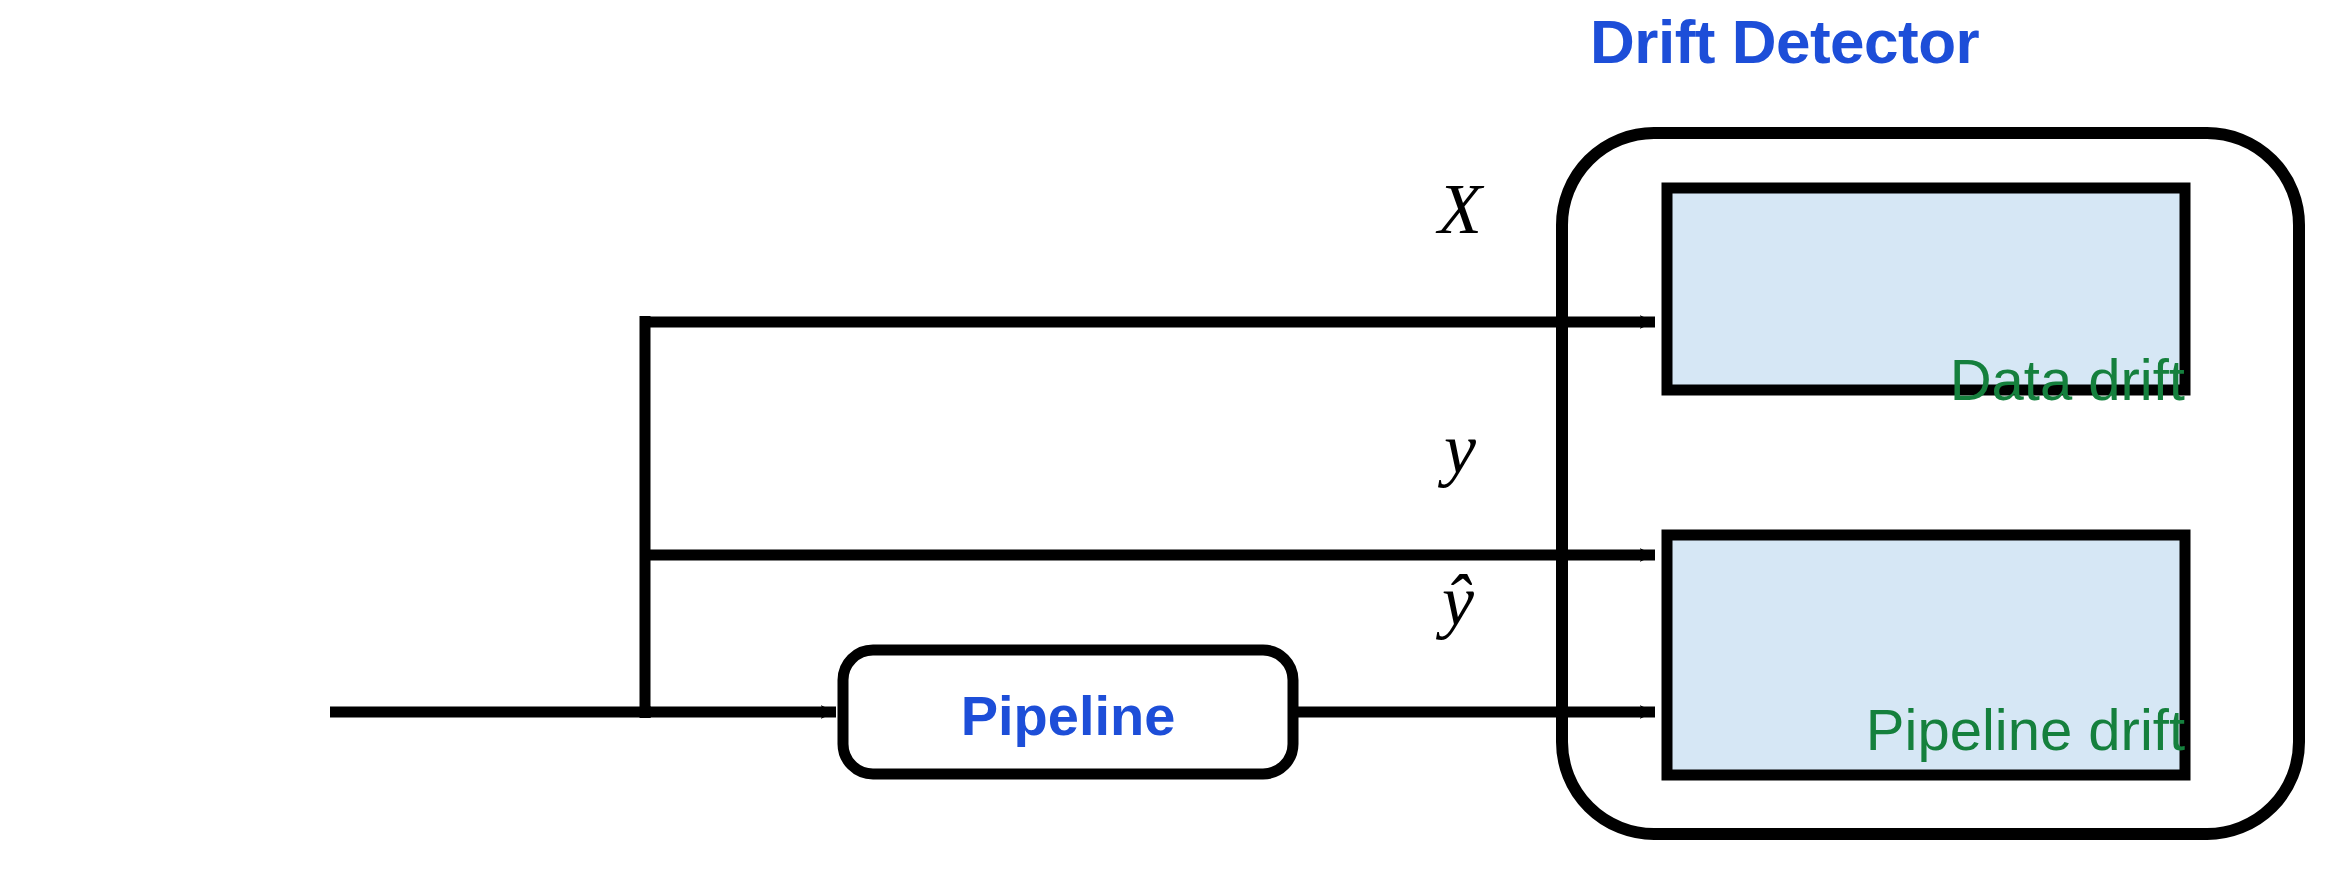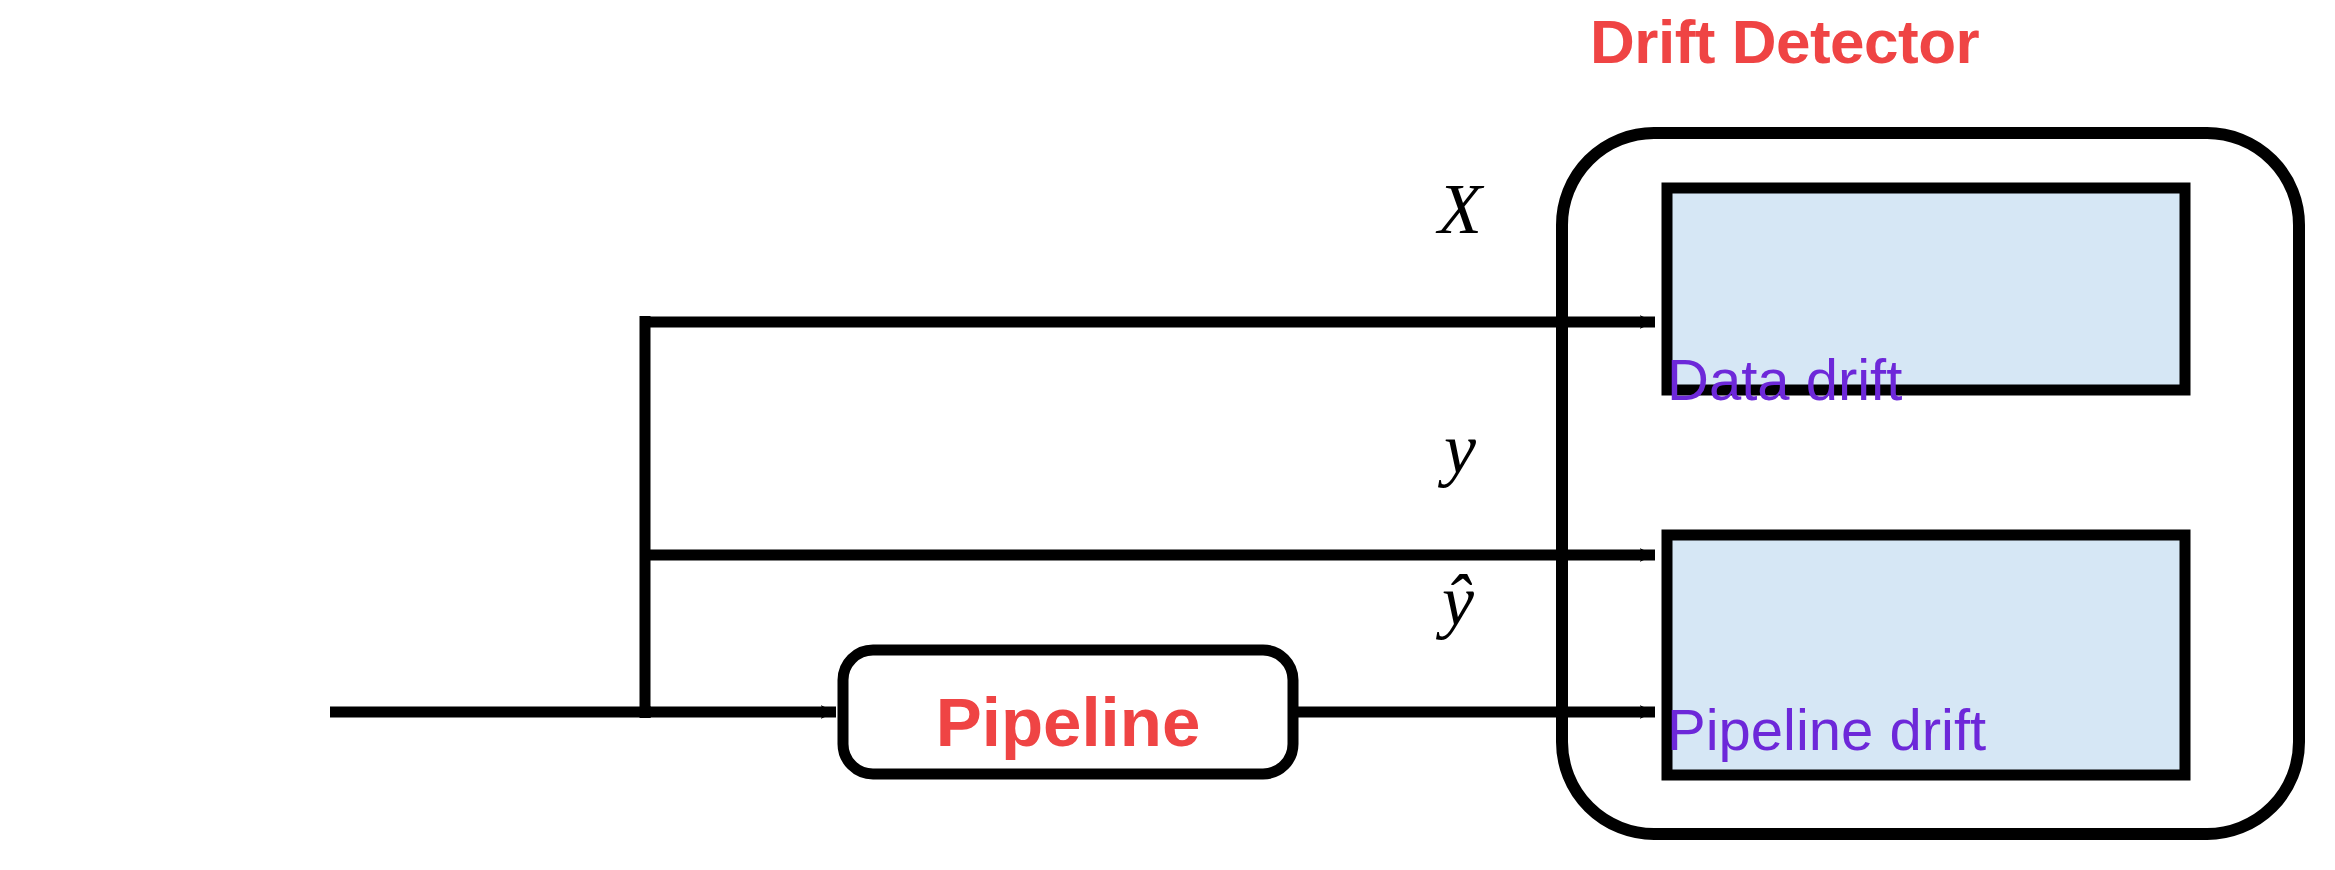--- a/index.html
+++ b/index.html
@@ -27,28 +27,28 @@
   }
   .lbl {
     position: absolute;
     white-space: pre;
     color: #000000;
   }
   
   .bold-sans {
     font-family: "Liberation Sans", sans-serif;
     font-weight: bold;
-    color: #ef4444;
+    color: #1d4ed8;
   }
   
   .plain-sans {
     font-family: "Liberation Sans", sans-serif;
     font-weight: normal;
-    color: #6d28d9;
-    text-align: left;
+    color: #15803d;
+    text-align: right;
     line-height: 1.12;
   }
   
   .math {
     font-family: "Liberation Serif", "DejaVu Serif", serif;
     font-style: italic;
     font-weight: normal;
     color: #000000;
     text-align: center;
   }
@@ -64,21 +64,21 @@
   #label-data-stream {
     left: 18px;
     top: 678px;
     font-size: 56px;
     letter-spacing: -0.5px;
   }
   #label-pipeline {
     left: 840px;
     top: 683px;
     width: 456px;
-    font-size: 69px;
+    font-size: 56px;
     text-align: center;
   }
   #box-text-data-drift {
     left: 1667px;
     top: 218px;
     width: 518px;
     font-size: 58px;
   }
   #box-text-concept-drift {
     left: 1667px;

